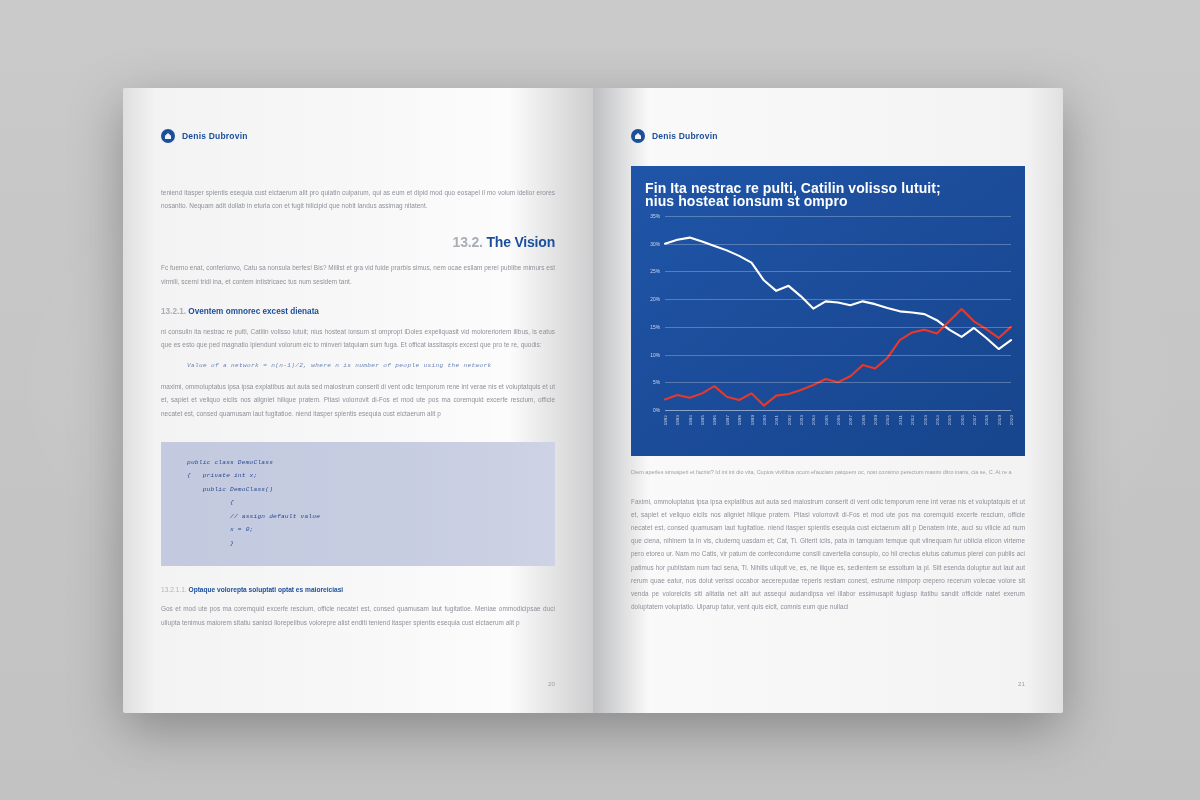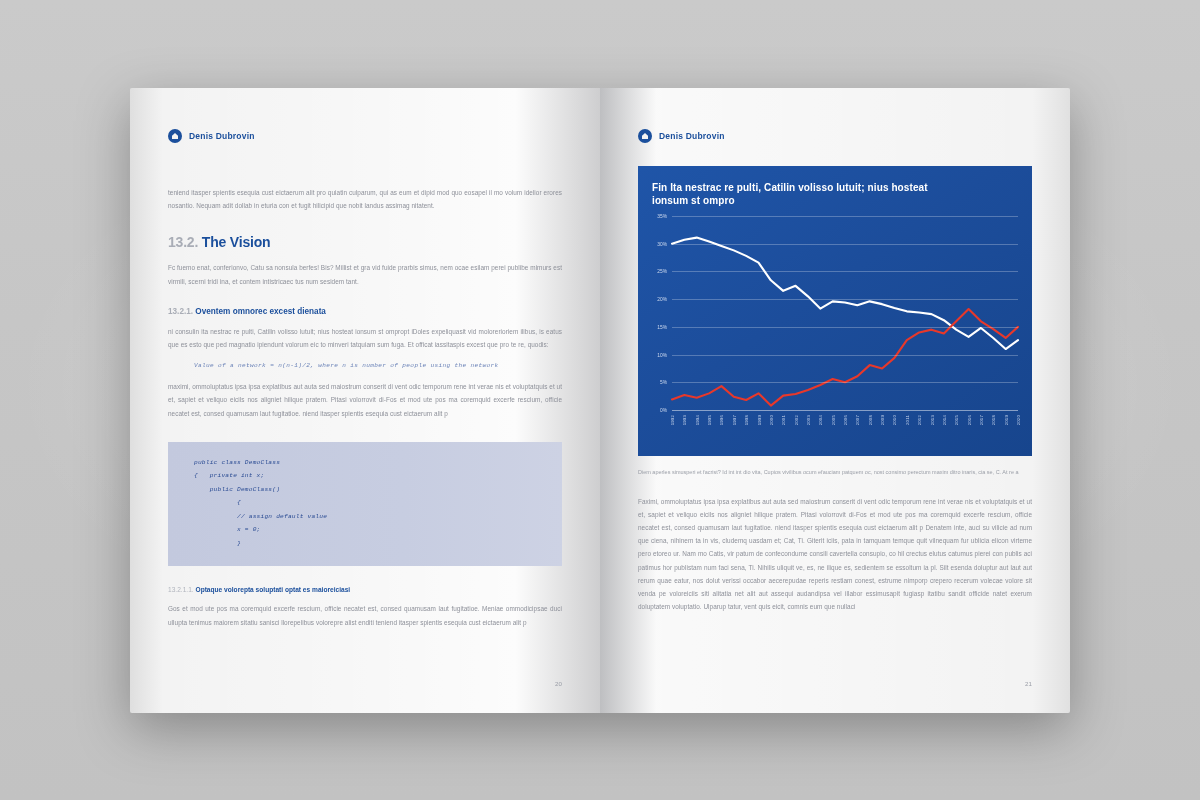--- a/index.html
+++ b/index.html
@@ -10,21 +10,21 @@
     position:relative;
   }
   
   .backdrop {
     position:absolute; inset:0;
     background:
       radial-gradient(ellipse 70% 55% at 50% 48%, rgba(255,255,255,0.30), rgba(255,255,255,0) 70%),
       linear-gradient(180deg,#cacaca 0%,#c6c6c6 40%,#c2c2c2 100%);
   }
   .spread {
-    position:absolute; left:130px; top:88px; width:1044px; height:625px;
+    position:absolute; left:123px; top:88px; width:1044px; height:625px;
     filter: drop-shadow(0 16px 26px rgba(0,0,0,0.30));
   }
   .page {
     position:absolute; top:0; height:625px; width:470px;
     background:#f3f3f3; overflow:hidden;
   }
   .page-left  { left:0;    border-radius:2px 0 0 2px; }
   .page-right { left:470px;border-radius:0 2px 2px 0; }
   
   .page-left::after {
@@ -54,21 +54,21 @@
     width:6px; height:6px; background:#f3f3f3;
     clip-path: polygon(50% 0%, 100% 45%, 100% 100%, 0% 100%, 0% 45%);
   }
   .brand-name { font-size:8.5px; font-weight:bold; color:#1b4f9c; letter-spacing:.2px; }
 
   
   .body-p {
     font-size:6.4px; line-height:13.2px; color:#8d9099;
     text-align:justify; letter-spacing:.05px;
   }
-  .h2 { margin:22px 0 11px 0; font-size:14px; font-weight:bold; color:#1b4f9c; letter-spacing:-.2px; }
+  .h2 { margin:22px 0 11px 0; font-size:14px; font-weight:bold; color:#1b4f9c; letter-spacing:-.2px;text-align:right; }
   .h2 .num { color:#a9adb6; font-weight:bold; }
   .h3 { margin:19px 0 9px 0; font-size:8.2px; font-weight:bold; color:#1b4f9c; }
   .h3 .num { color:#a9adb6;text-align:center; }
   .h4 { margin:0 0 9px 0; font-size:6.6px; font-weight:bold; color:#1b4f9c; }
   .h4 .num { color:#b0b4bd; font-weight:normal; }
   .formula {
     margin:11px 0 11px 26px; font-family:"Liberation Mono", monospace;
     font-size:6.1px; font-style:italic; color:#6b83b8; letter-spacing:.35px;
   }
   .code-block {
@@ -83,21 +83,21 @@
   .folio-left  { right:38px; }
   .folio-right { right:38px; }
 
   
   .figure { margin:22px 0 0 0; }
   .chart-card {
     position:relative; height:290px; padding:16px 14px 0 14px;
     background:linear-gradient(145deg,#1f55a8 0%,#1c4d9b 45%,#17458d 100%);
   }
   .chart-title {
-    font-size:10px; font-weight:bold; color:#ffffff;
+    font-size:14px; font-weight:bold; color:#ffffff;
     line-height:12.5px; letter-spacing:.1px; margin-bottom:9px;
     max-width:310px;
   }
   .plot-wrap { position:relative; height:194px; margin-left:20px; }
   .grid-row {
     position:absolute; left:0; right:0; height:0;
     border-top:1px solid rgba(255,255,255,0.26);
   }
   .ytick {
     position:absolute; right:calc(100% + 5px); transform:translateY(-50%);

